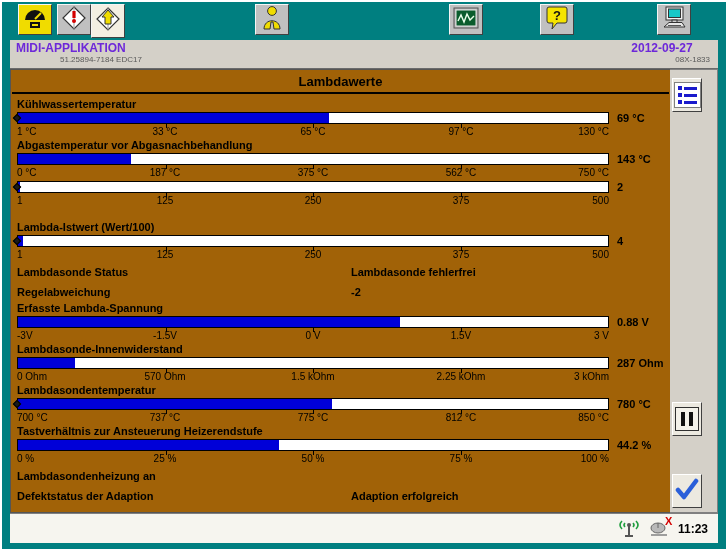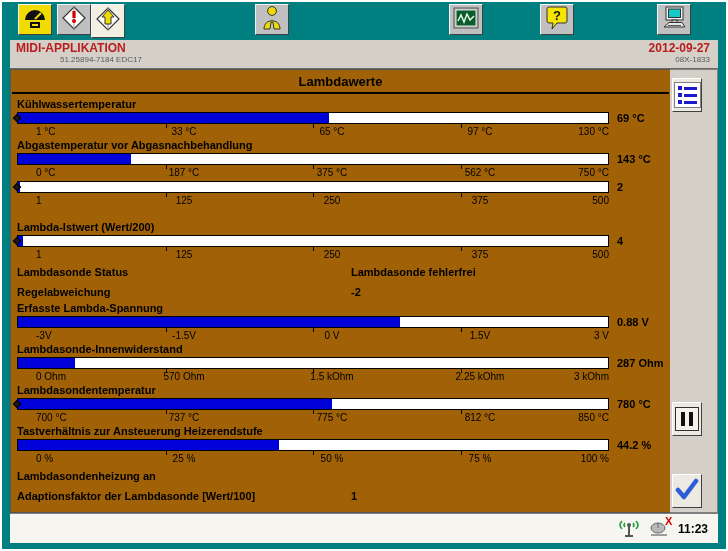--- a/index.html
+++ b/index.html
@@ -12,23 +12,23 @@
   .tbtn { position:absolute; top:2px; width:34px; height:31px; background:#c0c0c0;
           border-top:1px solid #f5f5f5; border-left:1px solid #f5f5f5;
           border-right:1px solid #404040; border-bottom:1px solid #404040;
           display:flex; align-items:center; justify-content:center; }
   .tbtn.sel { background:#f3efe2; height:34px; top:2px; }
   .tbtn.yellow { background:#f0dc00; }
 
   
   .app { position:absolute; left:8px; right:8px; top:38px; bottom:6px; display:flex; flex-direction:column; background:#d4d0c8; }
   .hband { height:28px; background:#d4d0c8; padding:2px 8px 0 6px; display:flex; justify-content:space-between; }
-  .htitle { font-size:12px; font-weight:bold; color:#b91c1c; line-height:13px; }
+  .htitle { font-size:12px; font-weight:bold; color:#6d28d9; line-height:13px; }
   .hsub { font-size:8px; color:#5a5a5a; line-height:9px;padding-left:44px; }
-  .hright { text-align:right; }
+  .hright { text-align:left; }
 
   
   .mainrow { flex:1; display:flex; border-top:1px solid #6a6a6a; min-height:0; }
   .content { width:660px; background:#a16207; border:1px solid #555; border-right:none; padding-top:2px; overflow:hidden; }
   .strip { flex:1; background:#d4d0c8; position:relative; border:1px solid #808080; border-left:none; }
 
   .ptitle { text-align:center; font-size:13px; font-weight:bold; height:20px; line-height:20px; }
   .titlerule { border-bottom:2px solid #000; margin:0 1px 4px 1px; }
 
   
@@ -36,21 +36,21 @@
   .glabel { font-size:11px; font-weight:bold; height:13px; line-height:13px; white-space:nowrap; }
   .grow { display:flex; align-items:center; height:13px; }
   .bar { position:relative; width:592px; height:12px; border:1px solid #000; background:#fff; }
   .fill { height:100%; background:#0000d8; }
   .tick { position:absolute; width:1px; height:4px; background:#000; bottom:-5px; }
   .t1 { left:25%; } .t2 { left:50%; } .t3 { left:75%; }
   .marker { position:absolute; left:-4px; top:50%; width:6px; height:6px; background:#1a1a1a;
             transform:translateY(-50%) rotate(45deg); border:1px solid #000; }
   .gval { font-size:11px; font-weight:bold; margin-left:8px; white-space:nowrap; }
   .scale { position:relative; width:592px; height:12px; font-size:10px; color:#000; margin-top:2px; }
-  .s { position:absolute; top:0; white-space:nowrap;margin-left:19px; }
+  .s { position:absolute; top:0; white-space:nowrap; }
   .s0 { left:0; } .s1 { left:25%; transform:translateX(-50%); } .s2 { left:50%; transform:translateX(-50%); }
   .s3 { left:75%; transform:translateX(-50%); } .s4 { right:0;text-align:right; }
 
   
   .trow { display:flex; margin-left:6px; height:20px; align-items:center; font-size:11px; font-weight:bold; }
   .trow .lbl { width:334px; white-space:nowrap; }
   .trow .val { white-space:nowrap; }
 
   
   .sbtn { position:absolute; left:2px; width:30px; height:34px; background:#ece9e0;
@@ -220,21 +220,21 @@
           <div class="scale">
             <span class="s s0">1</span>
             <span class="s s1">125</span>
             <span class="s s2">250</span>
             <span class="s s3">375</span>
             <span class="s s4">500</span>
           </div>
         </div>
 
         <div class="gauge">
-          <div class="glabel">Lambda-Istwert (Wert/200)</div>
+          <div class="glabel">Lambda-Istwert (Wert/100)</div>
           <div class="grow">
             <div class="bar">
               <div class="fill" style="width: 0.9%;"></div>
               <i class="tick t1"></i>
                 <i class="tick t2"></i>
                 <i class="tick t3"></i>
               <i class="marker"></i>
             </div>
             <div class="gval">4</div>
           </div>
@@ -335,20 +335,24 @@
             <span class="s s0">0 %</span>
             <span class="s s1">25 %</span>
             <span class="s s2">50 %</span>
             <span class="s s3">75 %</span>
             <span class="s s4">100 %</span>
           </div>
         </div>
 
         <div class="trow">
           <span class="val">Lambdasondenheizung an</span>
+        </div>
+        <div class="trow">
+          <span class="lbl">Defektstatus der Adaption</span>
+          <span class="val">Adaption erfolgreich</span>
         </div>
         <div class="trow">
           <span class="lbl">Adaptionsfaktor der Lambdasonde [Wert/100]</span>
           <span class="val">1</span>
         </div>
       </div>
 
       <div class="strip">
         <div class="sbtn sbtn-list">
           <span class="listglyph">

